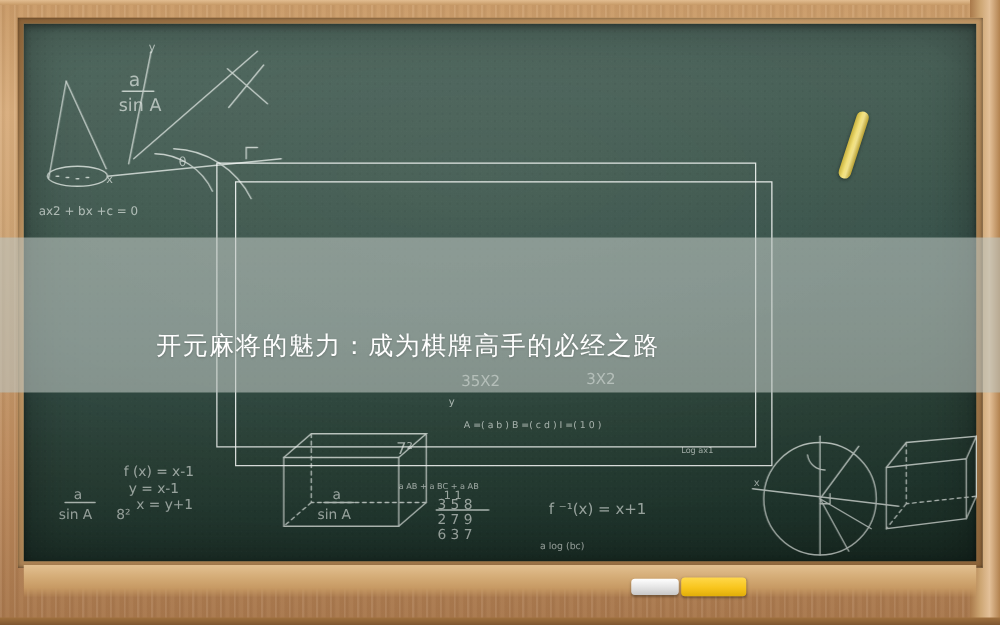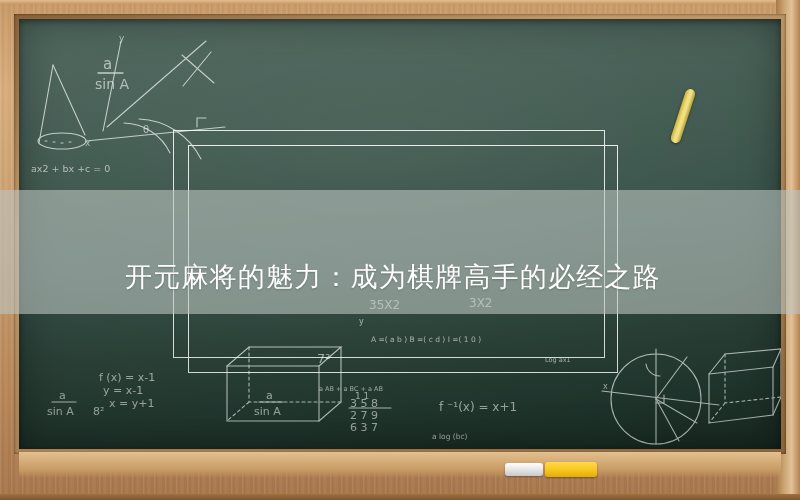--- a/index.html
+++ b/index.html
@@ -66,21 +66,21 @@
     border:1.6px solid rgba(247,250,248,.88);}
   .rect-inner{position:absolute;left:169px;top:126px;width:428px;height:226px;
     border:1.6px solid rgba(247,250,248,.9);}
 
   
   .band{position:absolute;left:0;top:190px;width:800px;height:124px;
     background:rgba(189,196,191,.60);}
   .band-title{position:absolute;left:0;top:190px;width:800px;height:124px;
     display:flex;align-items:center;}
   .band-title span{display:block;margin-left:125px;color:#ffffff;
-    font-size:27px;letter-spacing:1.2px;line-height:1;
+    font-size:20px;letter-spacing:1.2px;line-height:1;
     font-family:"DejaVu Sans","Liberation Sans",sans-serif;
     text-shadow:0 1px 2px rgba(0,0,0,.22);white-space:nowrap;margin-top:48px;}
 
   
   .chalk-yellow-stick{position:absolute;left:678px;top:88px;width:10px;height:56px;
     transform:rotate(18deg);border-radius:5px;
     background:linear-gradient(90deg,#c9b23c,#f2e07a 40%,#efe08c 60%,#b79f31);
     box-shadow:0 1px 3px rgba(0,0,0,.45);}
   .tray{position:absolute;left:19px;top:452px;width:762px;height:26px;
     background:linear-gradient(180deg,#e2c091 0%,#d5ad78 35%,#c79a64 70%,#b5855210 100%);}

